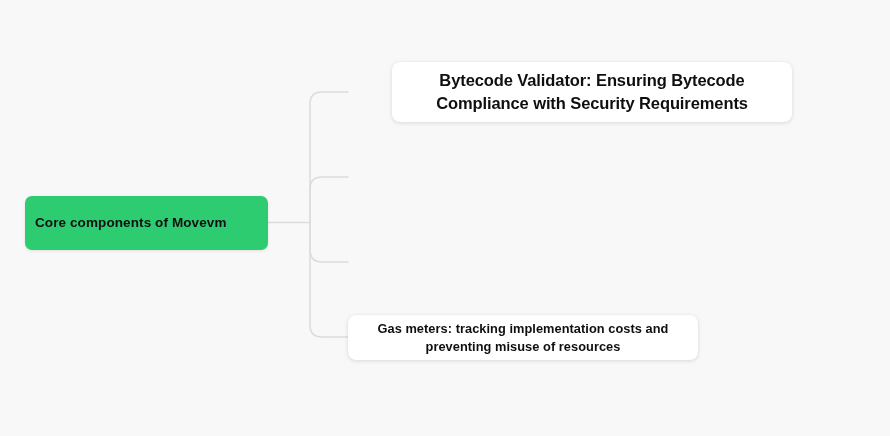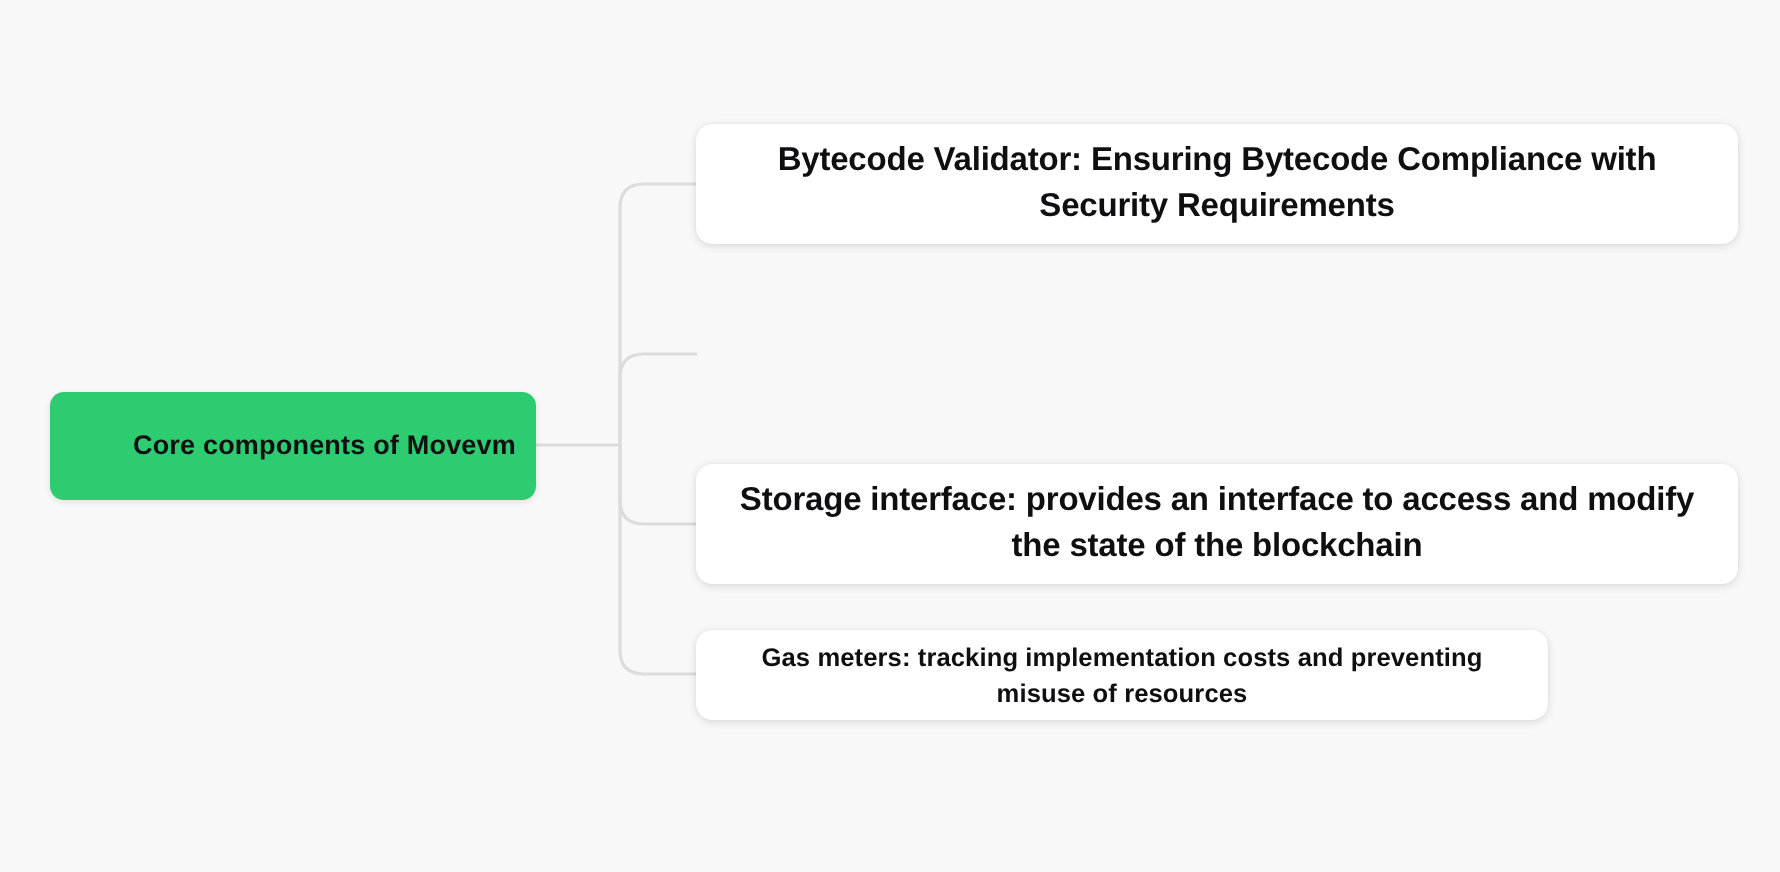--- a/index.html
+++ b/index.html
@@ -31,21 +31,21 @@
     position: absolute;
     left: 25px;
     top: 196px;
     width: 243px;
     height: 54px;
     background: #2ecc71;
     border-radius: 7px;
     box-shadow: 0 1px 3px rgba(0,0,0,0.10);
     display: flex;
     align-items: center;
-    justify-content: flex-end;
+    justify-content: flex-start;
     box-sizing: border-box;
     padding: 0 10px;
   }
   .root-label {
     font-size: 13.5px;
     font-weight: 600;
     color: #101012;
     text-align: center;
     line-height: 1.25;
     letter-spacing: 0.1px;
@@ -62,23 +62,23 @@
     align-items: center;
     justify-content: center;
     box-sizing: border-box;
     padding: 6px 16px;
   }
   .child-label {
     text-align: center;
     color: #0f0f11;
     line-height: 1.38;
   }
-  .child-node.big  { width: 521px; height: 60px; }
+  .child-node.big  { width: 400px; height: 60px; margin-left: 44px; }
   .child-node.big .child-label  { font-size: 16.5px; font-weight: 700; letter-spacing: -0.1px; }
-  .child-node.small { width: 426px; height: 45px; }
+  .child-node.small { width: 350px; height: 45px; }
   .child-node.small .child-label { font-size: 12.8px; font-weight: 600; letter-spacing: 0.05px; }
 
   .n0 { top: 62px; }
   .n1 { top: 147px; }
   .n2 { top: 232px; }
   .n3 { top: 315px; }
 </style>
 </head>
 <body>
 
@@ -101,21 +101,18 @@
 
   <div class="root-node">
     <span class="root-label">Core components of Movevm</span>
   </div>
 
   <div class="child-node big n0">
     <span class="child-label">Bytecode Validator: Ensuring Bytecode Compliance with Security Requirements</span>
   </div>
 
 
-  <div class="child-node big n2">
-    <span class="child-label">Storage interface: provides an interface to access and modify the state of the blockchain</span>
-  </div>
 
   <div class="child-node small n3">
     <span class="child-label">Gas meters: tracking implementation costs and preventing misuse of resources</span>
   </div>
 
 </div>
 
 </body></html>

